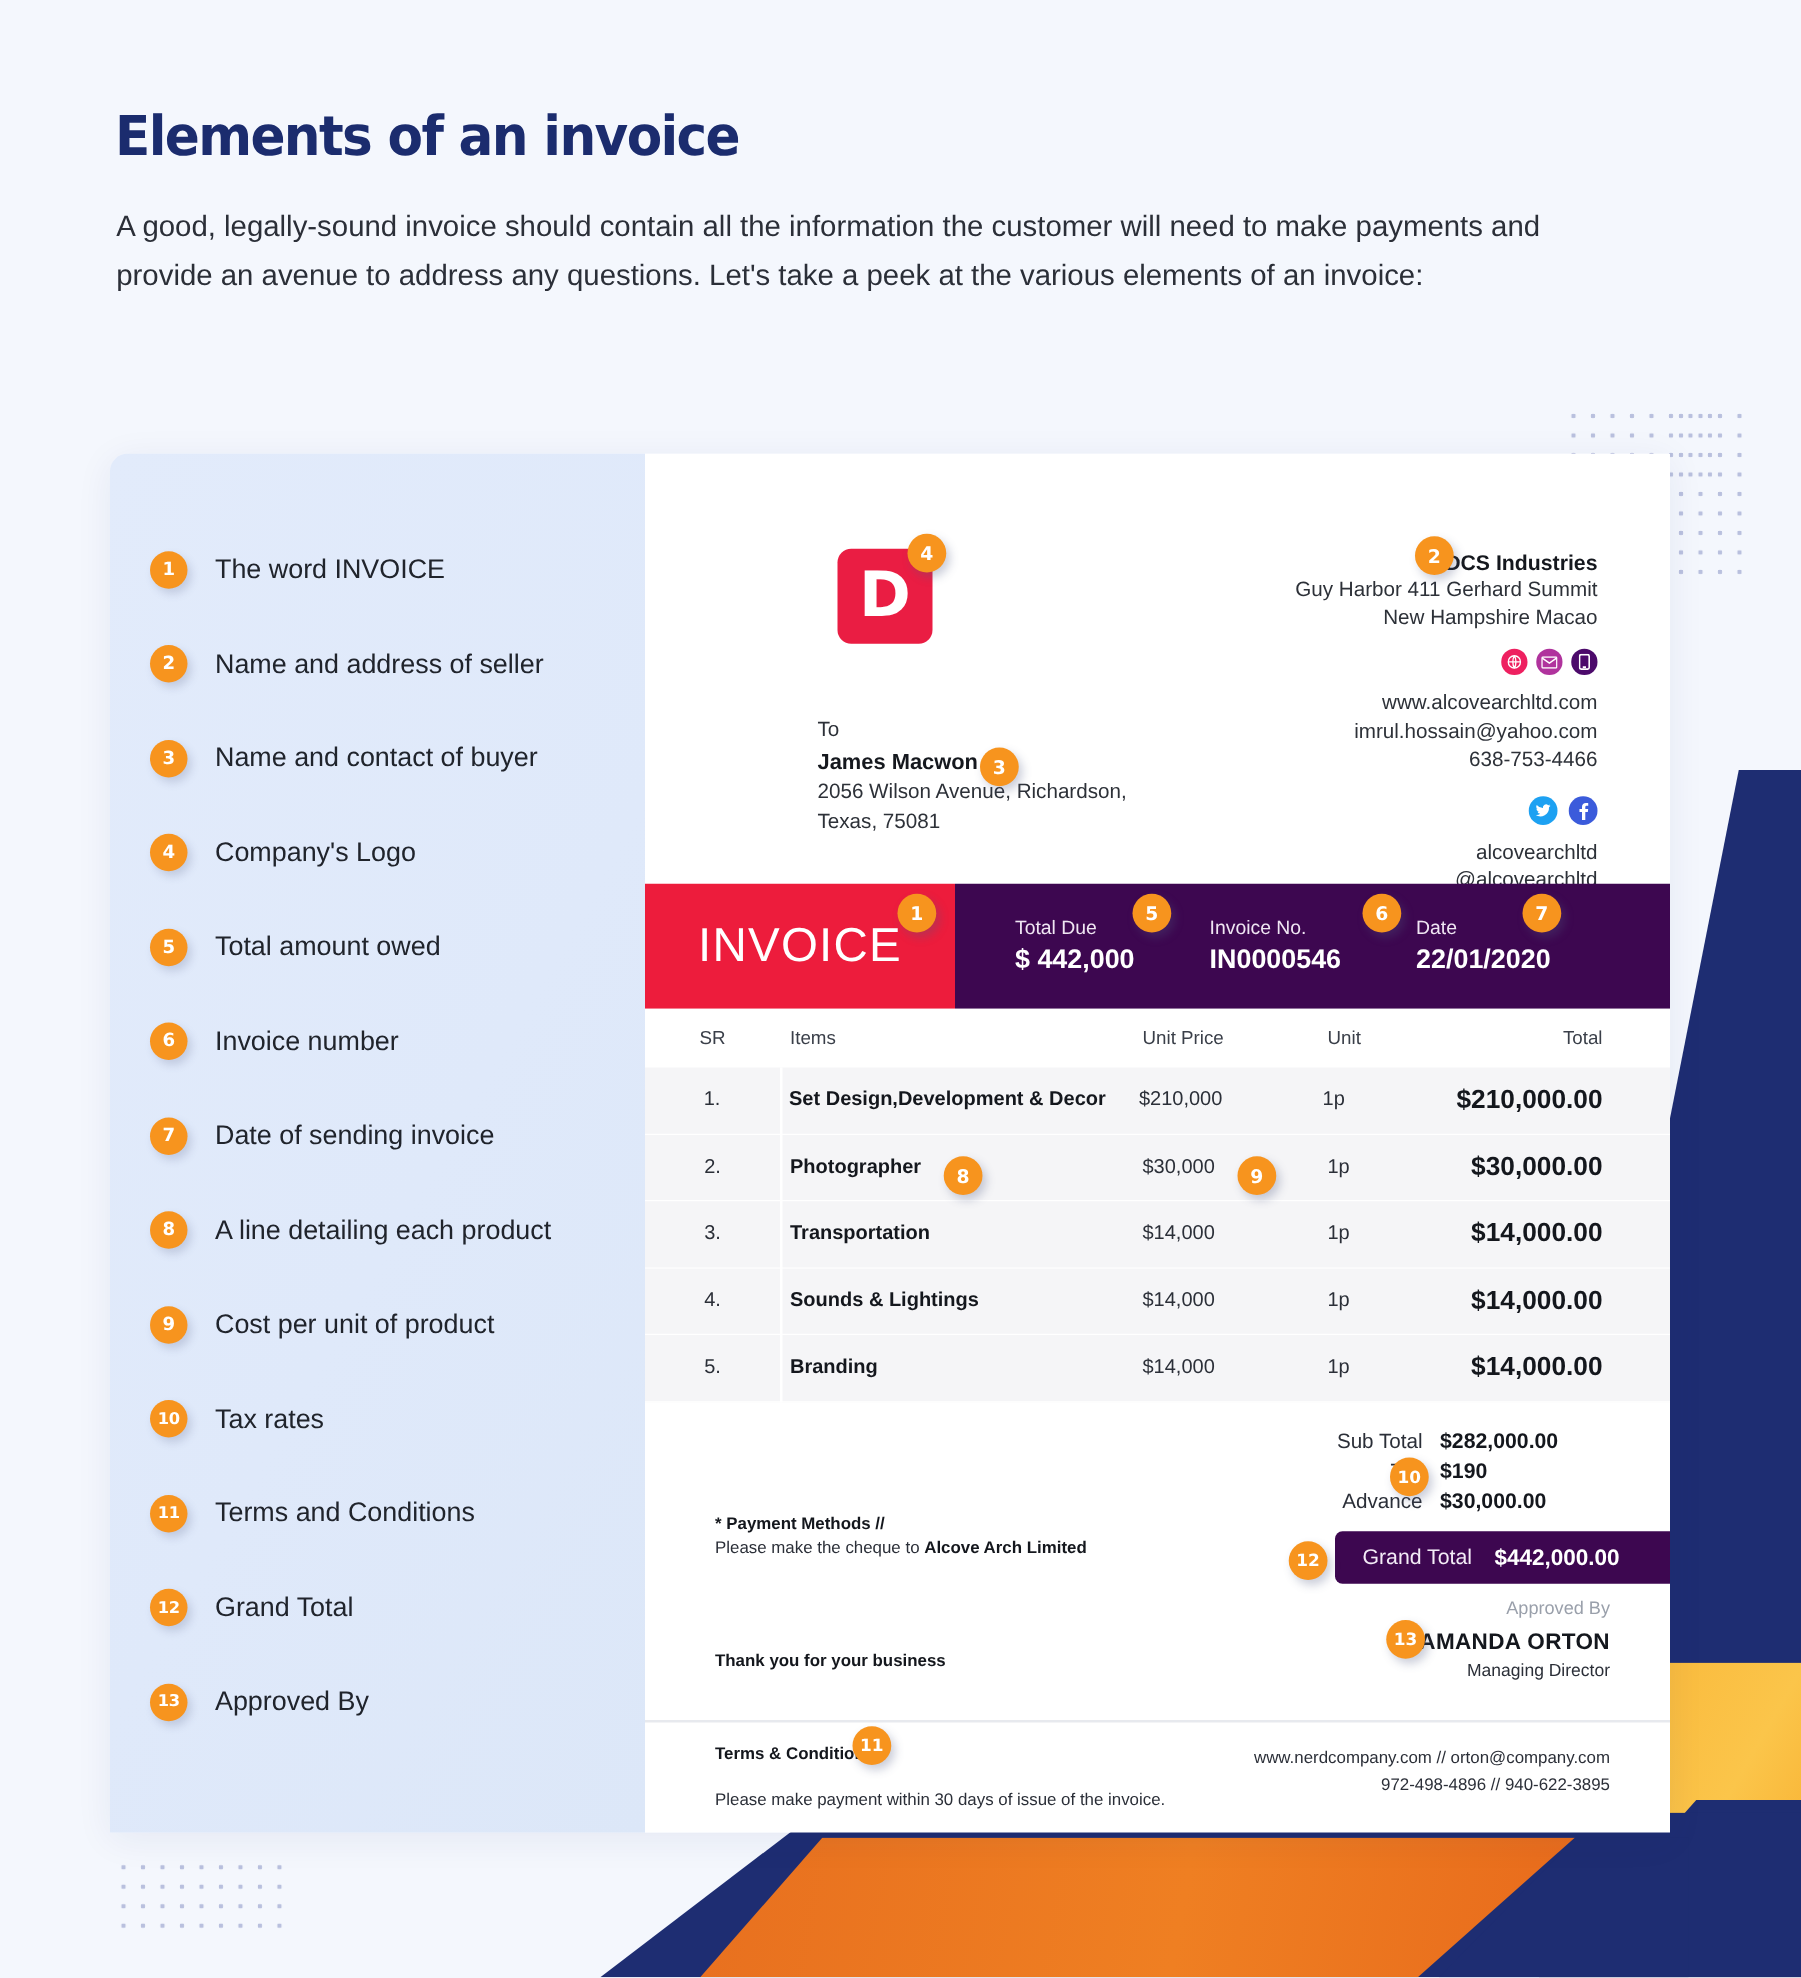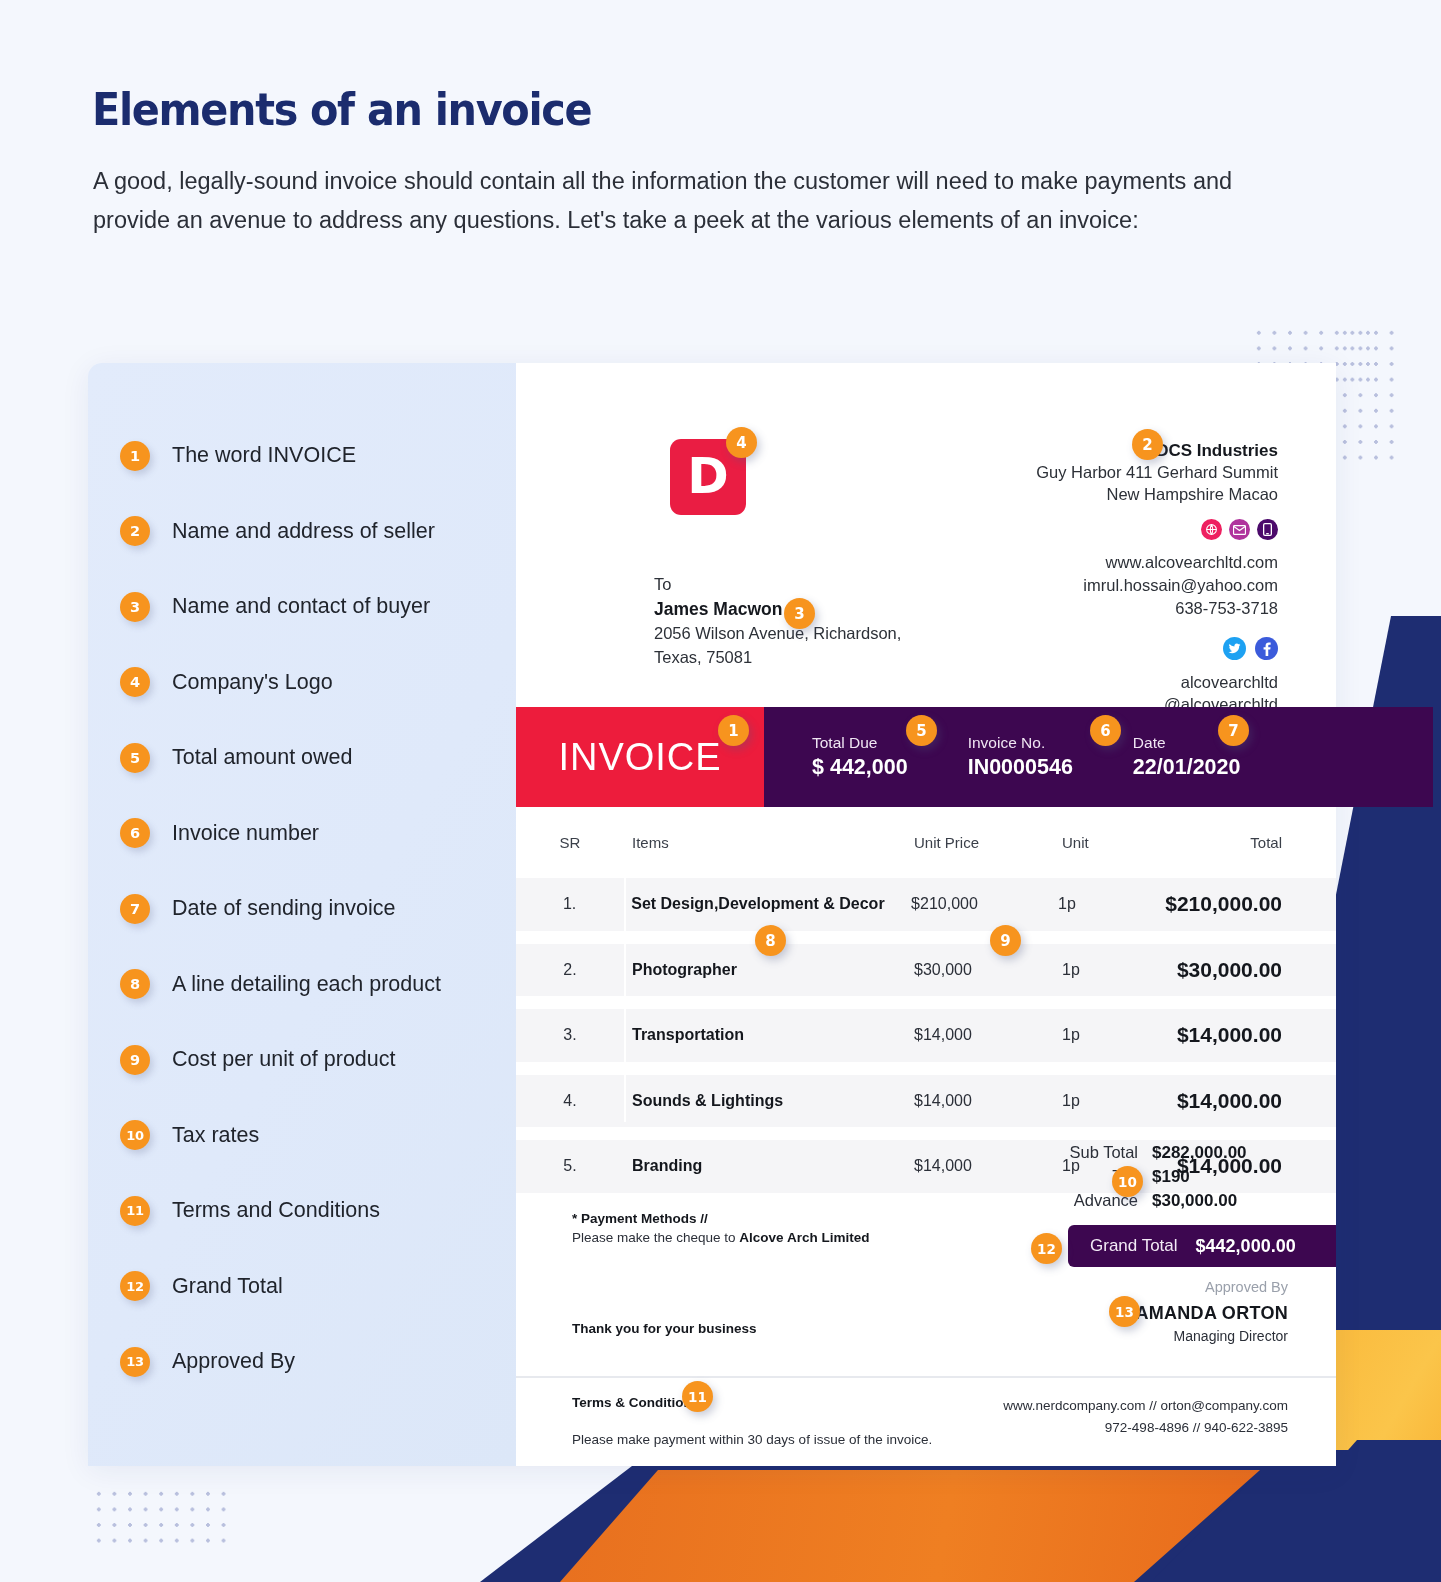--- a/index.html
+++ b/index.html
@@ -159,39 +159,39 @@
   .ic-mail  { background: #b0339d; }
   .ic-phone { background: #4c0a6b; }
   .ic-tw    { background: #1da1f2; }
   .ic-fb    { background: #3b5bdb; }
   .contact-lines { font-size: 16.5px; color: #2d3138; line-height: 23px; margin-top: 11px; white-space: nowrap; }
   .social-row { display:flex; justify-content:flex-end; gap: 9px; margin-top: 17px; }
   .social-row .ic { width: 23px; height: 23px; }
   .handles { font-size: 16.5px; color: #2d3138; line-height: 22px; margin-top: 11px; }
 
   
-  .banner { position: absolute; left: 0; top: 344px; width: 917px; height: 100px; display: flex; }
+  .banner { position: absolute; left: 0; top: 344px; width: 820px; height: 100px; display: flex; }
   .banner-red {
     width: 248px; background: #ed1c3c;
     display: flex; align-items: center; justify-content: center;
   }
   .banner-red span {
     color: #fff; font-size: 38px; letter-spacing: 1px;
     font-family: "Liberation Sans", sans-serif; font-weight: 400;
   }
   .banner-purple {
     flex: 1; background: #3d0750;
     display: flex; align-items: center; padding-left: 48px; gap: 60px;
   }
   .bfield-label { font-size: 15.5px; color: #f0e6f3; font-weight: 400; }
   .bfield-value { font-size: 21.5px; color: #fff; font-weight: bold; margin-top: 3px; white-space: nowrap; }
 
   
   .tbl { position: absolute; left: 0; top: 444px; width: 820px; }
-  .trow { display: flex; align-items: center; margin-top: 12px; }
+  .trow { display: flex; align-items: center; }
   .thead { height: 47px; background: #fff; }
   .thead .cell { font-size: 15px; color: #3a3f49; font-weight: 400; }
   .tbody-row { height: 53.5px; background: #f5f5f7; border-bottom: 1.5px solid #fff; }
   .cell { padding: 0 0; }
   .c-sr    { width: 108px; text-align: center; }
   .c-item  { width: 290px; padding-left: 8px; }
   .c-price { width: 148px; }
   .c-unit  { width: 108px; }
   .c-total { flex: 1; text-align: right; padding-right: 54px; }
   .tbody-row .c-sr    { font-size: 16px; color: #2b2f38; }
@@ -356,21 +356,21 @@
             <svg width="9" height="13" viewBox="0 0 14 20" fill="none" stroke="#fff" stroke-width="2">
               <rect x="1" y="1" width="12" height="18" rx="2"></rect>
                 <line x1="5" y1="16.5" x2="9" y2="16.5"></line>
             </svg>
           </span>
         </div>
 
         <div class="contact-lines">
           <div>www.alcovearchltd.com</div>
           <div>imrul.hossain@yahoo.com</div>
-          <div>638-753-3718</div>
+          <div>638-753-4466</div>
         </div>
 
         <div class="social-row">
           <span class="ic ic-tw">
             <svg width="13" height="13" viewBox="0 0 24 24" fill="#fff">
               <path d="M23 4.9a9 9 0 0 1-2.6.7 4.5 4.5 0 0 0 2-2.5 9 9 0 0 1-2.9 1.1 4.5 4.5 0 0 0-7.7 4.1A12.8 12.8 0 0 1 2.6 3.6a4.5 4.5 0 0 0 1.4 6 4.5 4.5 0 0 1-2-.6 4.5 4.5 0 0 0 3.6 4.4 4.5 4.5 0 0 1-2 .1 4.5 4.5 0 0 0 4.2 3.1A9 9 0 0 1 1 18.5a12.8 12.8 0 0 0 19.7-11.4A9 9 0 0 0 23 4.9z"></path>
             </svg>
           </span>
           <span class="ic ic-fb">
             <svg width="8" height="14" viewBox="0 0 10 18" fill="#fff">

